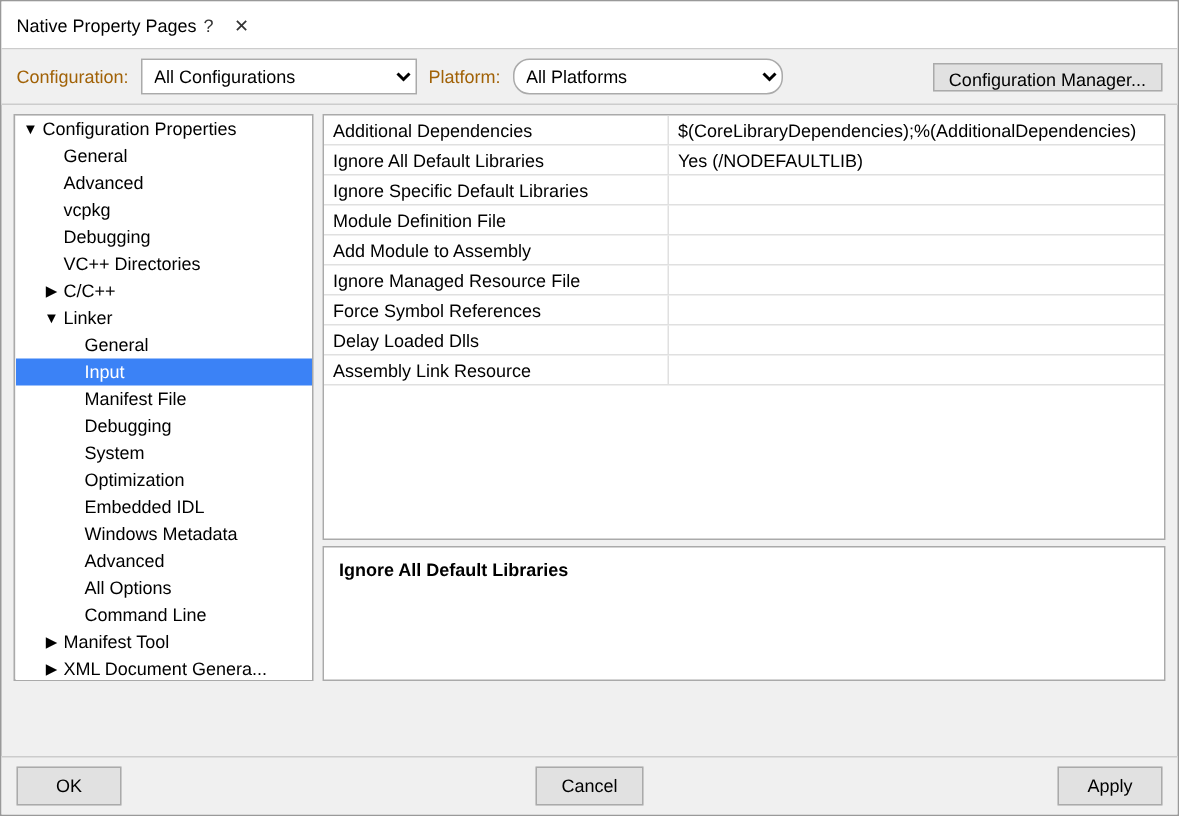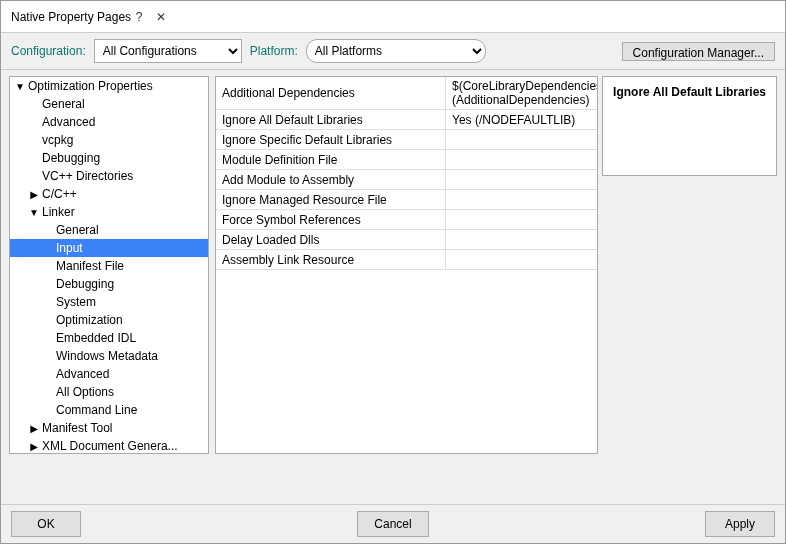--- a/index.html
+++ b/index.html
@@ -55,30 +55,30 @@
     .toolbar {
       padding: 6px 10px;
       display: flex;
       align-items: center;
       gap: 8px;
       background: #f0f0f0;
       border-bottom: 1px solid #ccc;
     }
     .toolbar label {
       font-size: 12px;
-      color: #0f766e;
+      color: #a16207;
     }
     .toolbar select {
       font-size: 12px;
       padding: 2px 4px;
       border: 1px solid #aaa;
       background: #fff;
       height: 24px;
     }
-    .toolbar .config-select { width: 148px; }
+    .toolbar .config-select { width: 184px; }
     .toolbar .platform-select { width: 180px; border-radius: 11px; }
     .config-manager-btn {
       font-size: 12px;
       padding: 3px 10px;
       border: 1px solid #aaa;
       background: #e1e1e1;
       cursor: pointer;
       height: 19px;
       margin-left: auto;
     }
@@ -114,21 +114,21 @@
       display: inline-flex;
       align-items: center;
       justify-content: center;
     }
     .tree-level-0 { padding-left: 4px; }
     .tree-level-1 { padding-left: 18px; }
     .tree-level-2 { padding-left: 32px; }
     .right-panel {
       flex: 1;
       display: flex;
-      flex-direction: row;
+      flex-direction: column;
       gap: 4px;
     }
     .properties-grid {
       flex: 1;
       background: #fff;
       border: 1px solid #aaa;
       overflow-y: auto;
     }
     .prop-row {
       display: flex;
@@ -213,21 +213,21 @@
       <option>All Platforms</option>
     </select>
     <button class="config-manager-btn">Configuration Manager...</button>
   </div>
 
   <div class="content">
 
     <div class="tree-panel" id="tree-panel">
         <div class="tree-item tree-level-0">
           <span class="expander">▼</span>
-          <span>Optimization Properties</span>
+          <span>Configuration Properties</span>
         </div>
         <div class="tree-item tree-level-1">
           <span class="expander"></span>
           <span>General</span>
         </div>
         <div class="tree-item tree-level-1">
           <span class="expander"></span>
           <span>Advanced</span>
         </div>
         <div class="tree-item tree-level-1">

